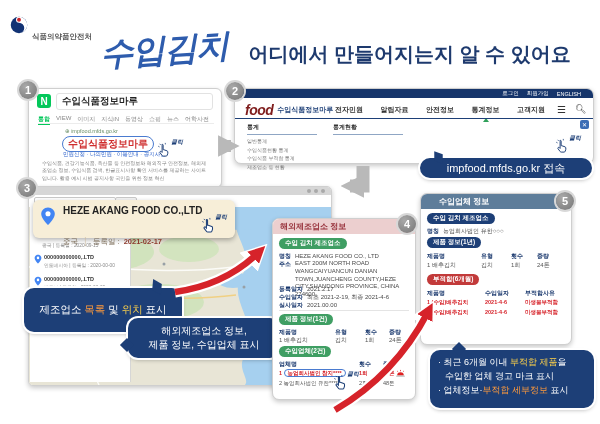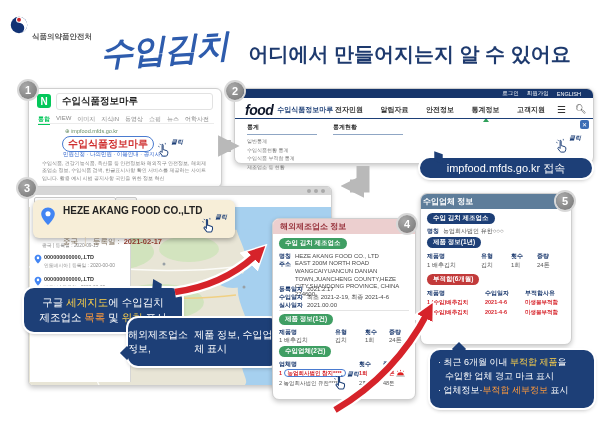--- a/index.html
+++ b/index.html
@@ -67,21 +67,21 @@
   </div>
   <div class="numbadge" style="left:19px;top:81px;">1</div>
 
   <div class="card" style="left:234px;top:88px;width:358px;height:74px;border-radius:7px;">
     <div class="abs" style="left:0;top:0;width:100%;height:9px;background:#16356b;border-radius:6px 6px 0 0;display:flex;justify-content:flex-end;align-items:center;gap:8px;padding-right:12px;box-sizing:border-box;font-size:5.5px;color:#fff;">
       <span>로그인</span>
       <span>회원가입</span>
       <span>ENGLISH</span>
     </div>
     <div class="abs" style="left:10px;top:13px;display:flex;align-items:center;gap:4px;">
-      <span style="font-size:14px;font-weight:800;color:#0f172a;font-style:italic;letter-spacing:-.5px;text-align:center;">food</span>
+      <span style="font-size:14px;font-weight:800;color:#7f1d1d;font-style:italic;letter-spacing:-.5px;text-align:center;">food</span>
       <span style="font-size:7px;font-weight:bold;color:#1d3f77;">수입식품정보마루</span>
     </div>
     <div class="abs" style="left:100px;top:16px;width:210px;display:flex;justify-content:space-between;font-size:7px;font-weight:bold;color:#333;">
       <span>전자민원</span>
       <span>알림자료</span>
       <span>안전정보</span>
       <span style="position:relative;"><span>통계정보</span><i style="position:absolute;left:50%;margin-left:-3px;bottom:-7px;width:0;height:0;border-left:3px solid transparent;border-right:3px solid transparent;border-bottom:4px solid #2fa05a;"></i></span>
       <span>고객지원</span>
     </div>
     <div class="abs" style="left:322px;top:15px;font-size:10px;color:#333;">☰</div>
@@ -198,25 +198,24 @@
     <svg width="15" height="15" viewBox="0 0 20 20">
         <path d="M7 3c.7 0 1.2.5 1.2 1.2v6l.9.1 4.3 1.5c.6.2 1 .8 1 1.5v1.8l-.8 2.6c-.2.7-.8 1.1-1.5 1.1H8.3c-.5 0-1-.2-1.3-.6l-3-3.9c-.4-.5-.3-1.2.2-1.6.5-.4 1.2-.3 1.6.1l1 1.1V4.2C6.8 3.5 6.4 3 7 3z" fill="#fff" stroke="#1d3f77" stroke-width="1.3"></path>
         <path d="M3.6 2.4l1.3 1.5M11 1.2l.2 2M1.6 5.6l1.8 1" stroke="#1d3f77" stroke-width="1"></path>
       </svg>
     <i class="clk">클릭</i>
   </span>
   <div class="numbadge" style="left:18px;top:179px;">3</div>
 
   <div class="bubble" style="left:24px;top:288px;width:158px;height:44px;display:flex;flex-direction:column;align-items:center;justify-content:center;font-size:10.5px;line-height:1.45;z-index:30;">
     <i class="abs" style="right:20px;top:-6px;width:10px;height:10px;background:#1d3f77;transform:rotate(30deg) skewX(25deg);"></i>
-    <div style="white-space:nowrap;"><span>구글 </span><span class="hl-y">세계지도</span><span>에 수입김치</span></div>
     <div style="white-space:nowrap;"><span>제조업소 </span><span class="hl-o">목록</span><span> 및 </span><span class="hl-y">위치</span><span> 표시</span></div>
   </div>
 
-  <div class="bubble" style="left:128px;top:318px;width:152px;height:48px;display:flex;align-items:center;justify-content:center;font-size:10px;line-height:1.4;z-index:31;">
+  <div class="bubble" style="left:128px;top:318px;width:152px;height:40px;display:flex;flex-direction:column;align-items:center;justify-content:center;font-size:10px;line-height:1.4;z-index:31;">
     <i class="abs" style="left:-6px;bottom:8px;width:10px;height:10px;background:#1d3f77;transform:rotate(45deg);"></i>
     <div>해외제조업소 정보,</div>
     <div>제품 정보, 수입업체 표시</div>
   </div>
 
   <div class="card" style="left:272px;top:218px;width:142px;height:180px;border-radius:7px;z-index:35;">
     <div class="abs" style="left:0;top:0;width:100%;height:15px;background:#eccfcf;border-radius:6px 6px 0 0;display:flex;align-items:center;padding-left:7px;box-sizing:border-box;font-size:8px;font-weight:bold;color:#96303a;">해외제조업소 정보</div>
     <span class="pill abs" style="left:6px;top:19px;background:#3f9e63;font-size:6.5px;">수입 김치 제조업소</span>
     <div class="row abs" style="left:6px;top:33px;font-size:6px;">
         <span class="lbl">명칭</span>
@@ -277,21 +276,21 @@
       <svg width="16" height="16" viewBox="0 0 20 20">
           <path d="M7 3c.7 0 1.2.5 1.2 1.2v6l.9.1 4.3 1.5c.6.2 1 .8 1 1.5v1.8l-.8 2.6c-.2.7-.8 1.1-1.5 1.1H8.3c-.5 0-1-.2-1.3-.6l-3-3.9c-.4-.5-.3-1.2.2-1.6.5-.4 1.2-.3 1.6.1l1 1.1V4.2C6.8 3.5 6.4 3 7 3z" fill="#fff" stroke="#1d3f77" stroke-width="1.3"></path>
           <path d="M3.6 2.4l1.3 1.5M11 1.2l.2 2M1.6 5.6l1.8 1" stroke="#1d3f77" stroke-width="1"></path>
         </svg>
       <i class="clk">클릭</i>
     </span>
   </div>
   <div class="numbadge" style="left:398px;top:215px;">4</div>
 
   <div class="card" style="left:420px;top:193px;width:150px;height:150px;border-radius:7px;z-index:35;">
-    <div class="abs" style="left:0;top:0;width:100%;height:15px;background:#5e7d9a;border-radius:6px 6px 0 0;display:flex;align-items:center;padding-left:2px;box-sizing:border-box;font-size:8px;font-weight:bold;color:#fff;">수입업체 정보</div>
+    <div class="abs" style="left:0;top:0;width:100%;height:15px;background:#5e7d9a;border-radius:6px 6px 0 0;display:flex;align-items:center;padding-left:18px;box-sizing:border-box;font-size:8px;font-weight:bold;color:#fff;">수입업체 정보</div>
     <span class="pill abs" style="left:6px;top:19px;background:#1d3f77;font-size:6.5px;">수입 김치 제조업소</span>
     <div class="row abs" style="left:6px;top:33px;font-size:6px;">
         <span class="lbl">명칭</span>
         <span class="val">농업회사법인 유한○○○</span>
       </div>
     <span class="pill abs" style="left:6px;top:43px;background:#1d3f77;font-size:6.5px;">제품 정보(1년)</span>
     <div class="abs row thead" style="left:6px;top:58px;width:140px;font-size:6px;">
       <span style="width:54px;">제품명</span>
         <span style="width:30px;">유형</span>
         <span style="width:26px;">횟수</span>

